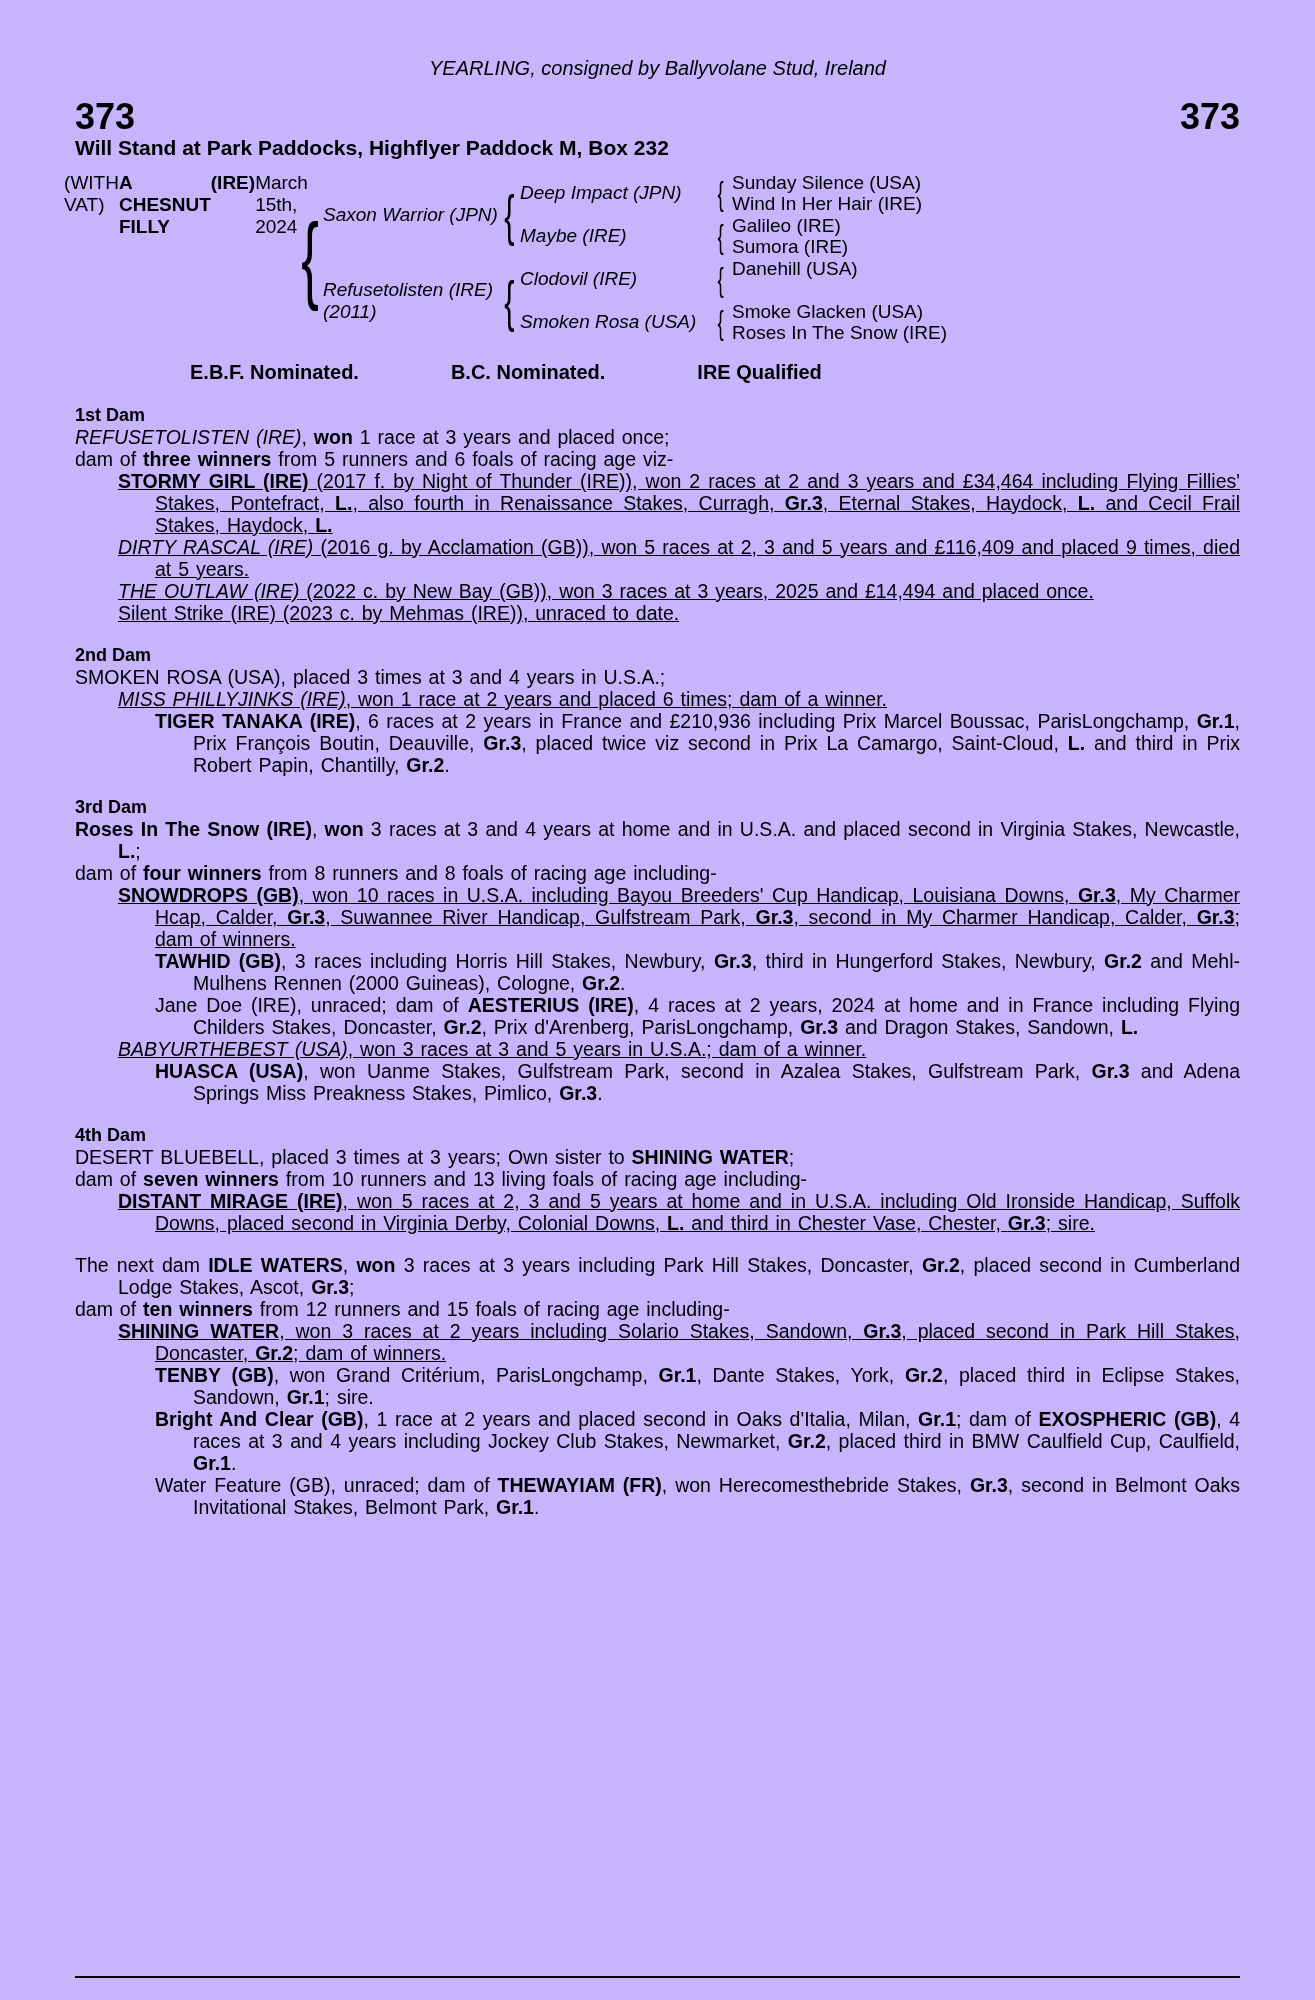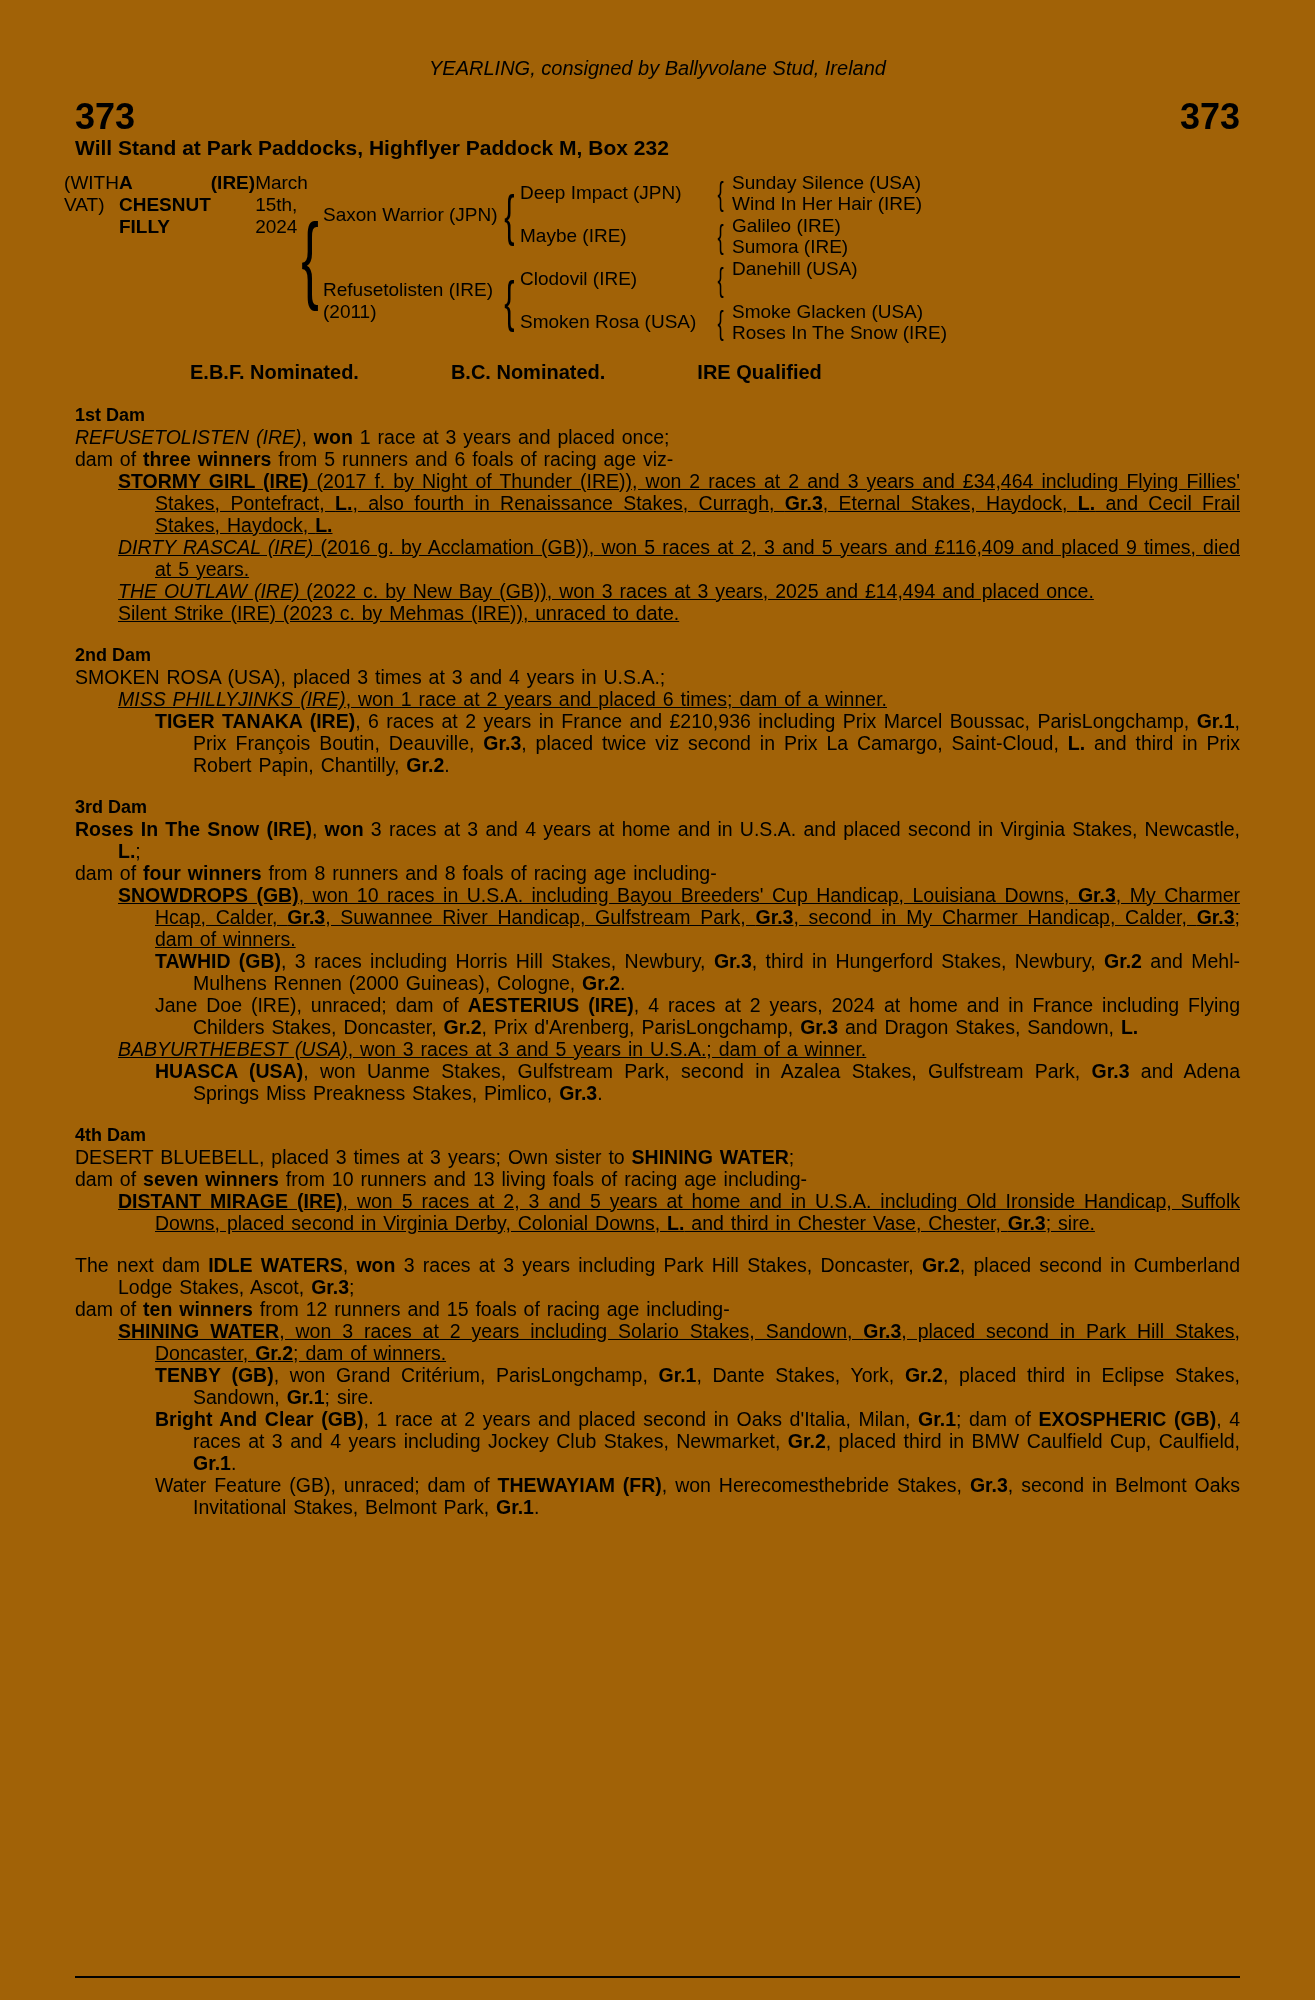--- a/index.html
+++ b/index.html
@@ -1,17 +1,17 @@
 <!DOCTYPE html>
 <html><head>
 <meta charset="utf-8">
 <style>
   html,body{margin:0;padding:0;background:#e8e8e8;}
   .page{
-    position:relative;width:1315px;height:2000px;margin:0 auto;background:#a16207;
+    position:relative;width:1315px;height:2000px;margin:0 auto;background:#c4b5fd;
     box-sizing:border-box;padding:56px 75px 0 75px;color:#000;
     font-family:"Liberation Sans","DejaVu Sans",sans-serif;
   }
   .consignor{font-style:italic;font-size:20px;text-align:center;line-height:24px;}
   .lot-row{display:flex;justify-content:space-between;align-items:baseline;
     font-weight:700;font-size:36px;line-height:1.02;margin-top:19px;}
   .stand{font-weight:700;font-size:21px;line-height:24px;}
 
   
   .pedigree-grid{
@@ -19,21 +19,21 @@
     grid-template-columns:222px 26px 175px 22px 190px 22px auto;
     grid-auto-rows:21.5px;
     margin-top:12px;font-size:19px;line-height:21.5px;
   }
   .c1{grid-column:1}.c2{grid-column:2}.c3{grid-column:3}.c4{grid-column:4}
   .c5{grid-column:5}.c6{grid-column:6}.c7{grid-column:7}
   .r18{grid-row:1/9}.r15{grid-row:1/5}.r59{grid-row:5/9}
   .r13{grid-row:1/3}.r35{grid-row:3/5}.r57{grid-row:5/7}.r79{grid-row:7/9}
   .rw1{grid-row:1}.rw2{grid-row:2}.rw3{grid-row:3}.rw4{grid-row:4}
   .rw5{grid-row:5}.rw6{grid-row:6}.rw7{grid-row:7}.rw8{grid-row:8}
-  .cellv{display:flex;flex-direction:column;justify-content:center;}
+  .cellv{display:flex;flex-direction:column;justify-content:center;font-style:italic;}
   .cellc{display:flex;align-items:center;}
   .ped-left{display:flex;justify-content:center;}
   .ped-left div{line-height:22px;}
   .bold{font-weight:700;}
   .brace{display:flex;align-items:center;justify-content:center;overflow:visible;}
   .brace span{display:block;line-height:1;transform:scaleX(.55);font-weight:400;}
   .brace-main span{font-size:96px;}
   .brace-mid span{font-size:56px;}
   .brace-sm span{font-size:34px;}
 

